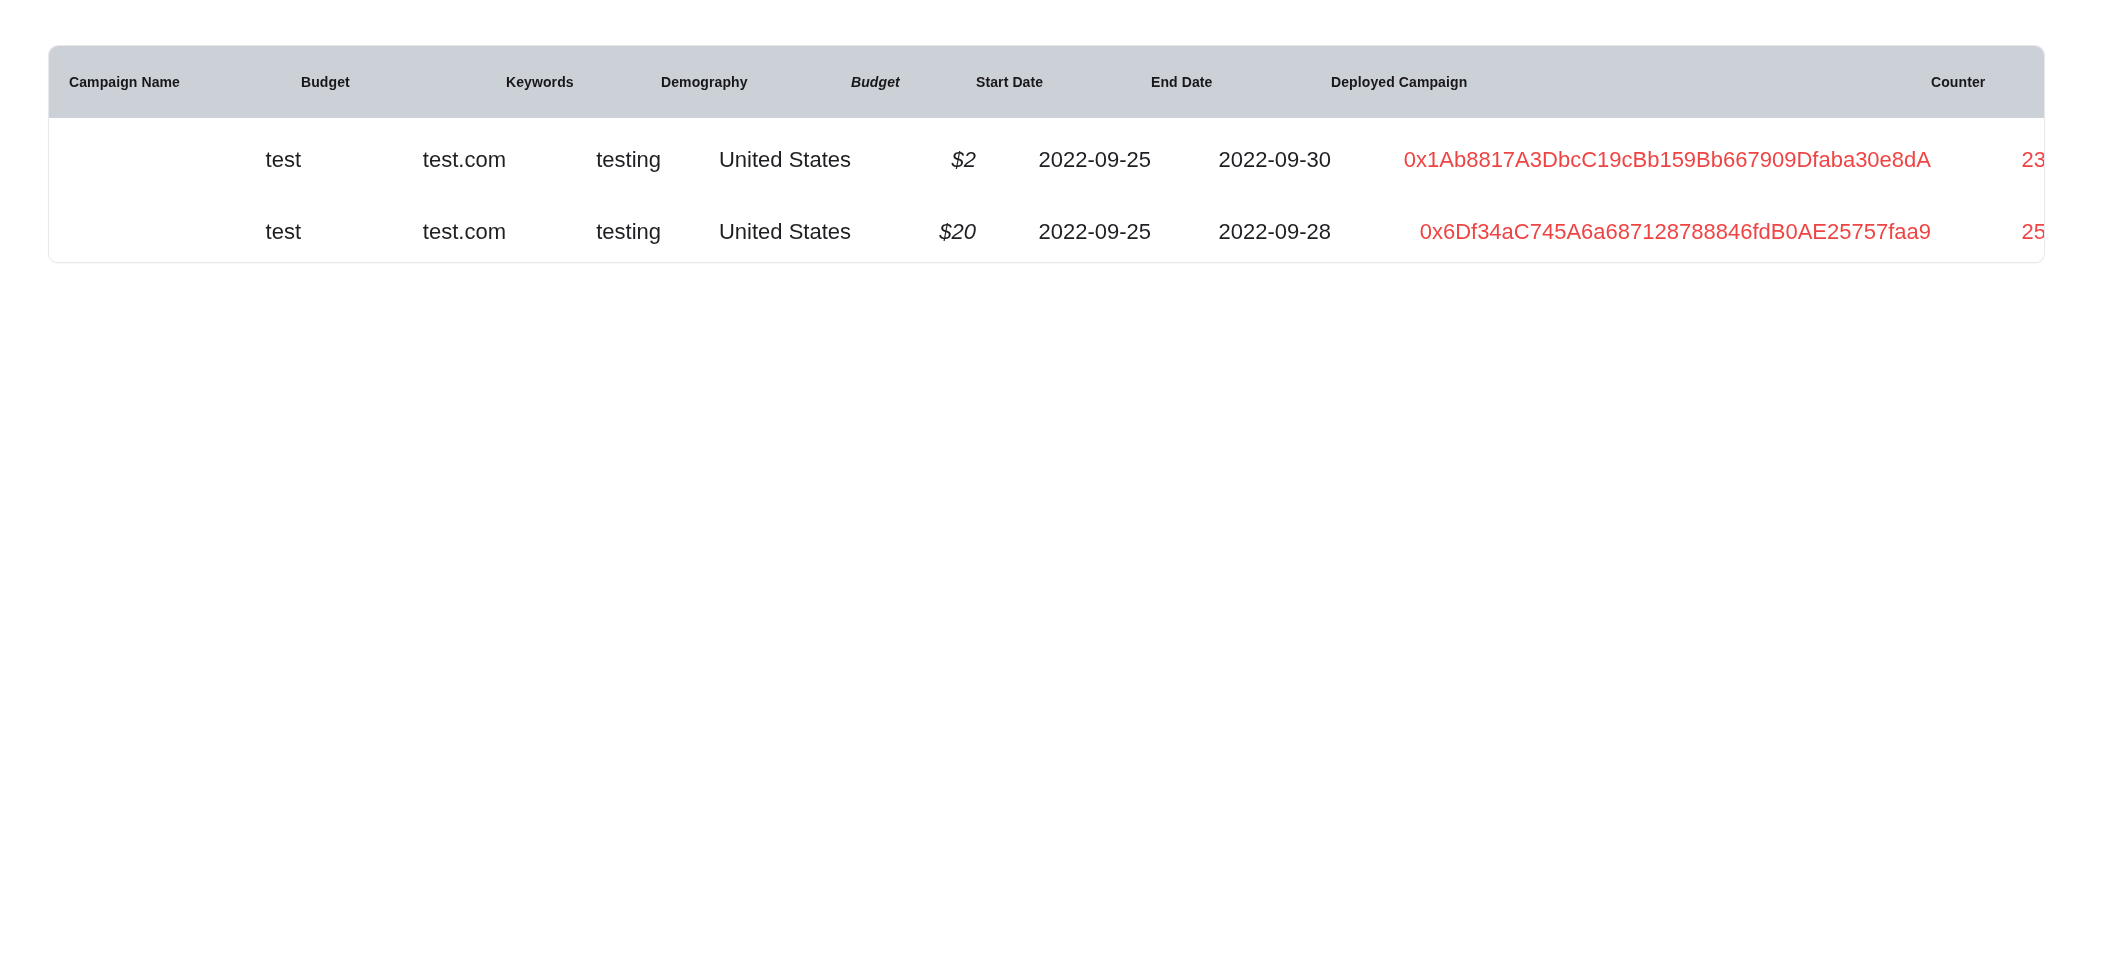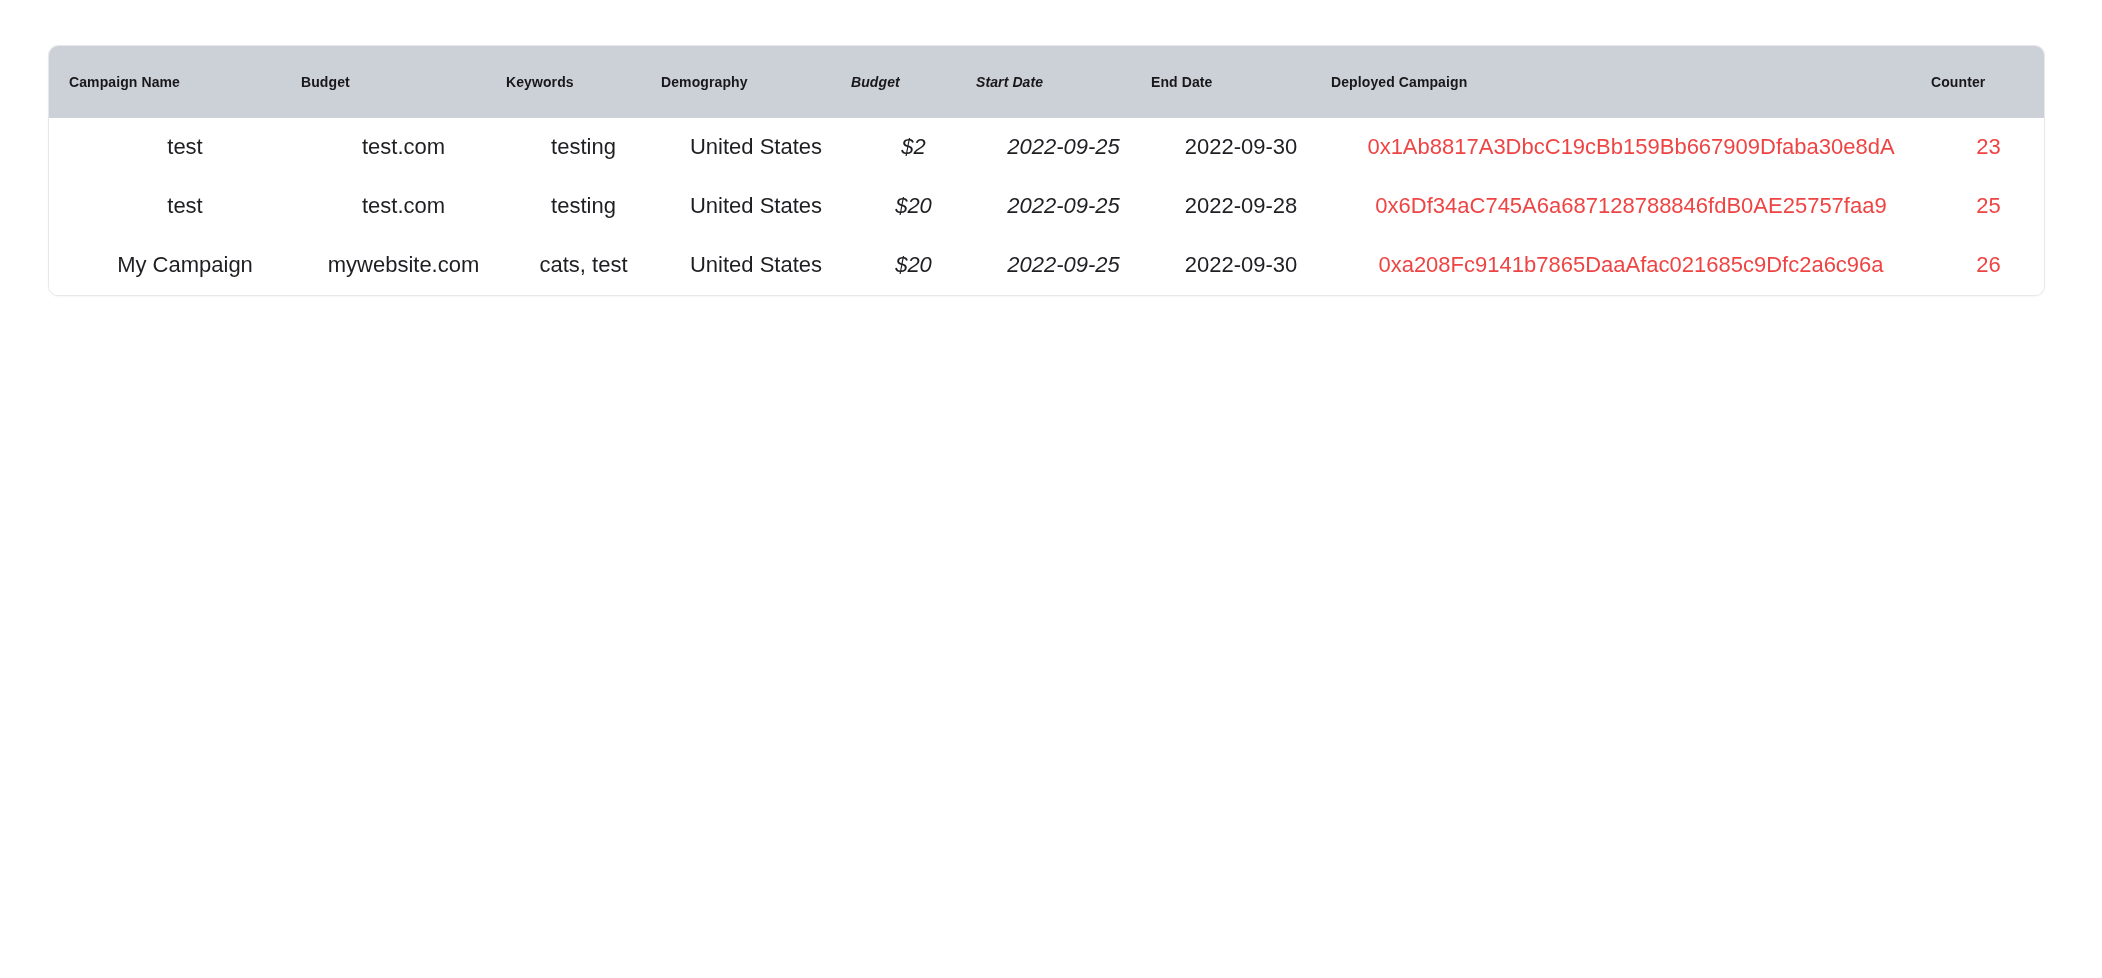--- a/index.html
+++ b/index.html
@@ -50,40 +50,40 @@
     font-size: 14px;
     font-weight: bold;
     color: #18181b;
     padding: 28px 0 28px 0;
     letter-spacing: 0.1px;
     white-space: nowrap;
     vertical-align: middle;
   }
 
   tbody td {
-    text-align: center;
+    text-align: right;
     font-size: 22px;
     font-weight: normal;
     color: #1f1f23;
-    padding: 16px 0 17px 0;
+    padding: 29px 0 17px 0;
     white-space: nowrap;
     vertical-align: middle;
   }
 
   tbody tr {
     background: #ffffff;
   }
 
   
   .col-name      { width: 232px; padding-left: 20px !important; }
   .col-website   { width: 205px; }
   .col-keywords  { width: 155px; }
   .col-demo      { width: 190px; }
   .col-budget    { width: 125px; font-style: italic; }
-  .col-start     { width: 175px; font-style: italic; }
+  .col-start     { width: 175px; }
   .col-end       { width: 180px; }
   .col-deployed  { width: 600px; }
   .col-counter   { width: 115px; margin-top: 44px; }
 
   thead th.col-name { padding-left: 20px; }
 
   .addr-link,
   .counter-link {
     color: #ef4444;
     text-decoration: none;
@@ -130,29 +130,18 @@
           <td class="col-website">test.com</td>
           <td class="col-keywords">testing</td>
           <td class="col-demo">United States</td>
           <td class="col-budget">$20</td>
           <td class="col-start">2022-09-25</td>
           <td class="col-end">2022-09-28</td>
           <td class="col-deployed"><span class="addr-link">0x6Df34aC745A6a687128788846fdB0AE25757faa9</span></td>
           <td class="col-counter"><span class="counter-link">25</span></td>
         </tr>
 
-        <tr>
-          <td class="col-name">My Campaign</td>
-          <td class="col-website">mywebsite.com</td>
-          <td class="col-keywords">cats, test</td>
-          <td class="col-demo">United States</td>
-          <td class="col-budget">$20</td>
-          <td class="col-start">2022-09-25</td>
-          <td class="col-end">2022-09-30</td>
-          <td class="col-deployed"><span class="addr-link">0xa208Fc9141b7865DaaAfac021685c9Dfc2a6c96a</span></td>
-          <td class="col-counter"><span class="counter-link">26</span></td>
-        </tr>
 
       </tbody>
     </table>
   </div>
 
 </div>
 
 </body></html>

